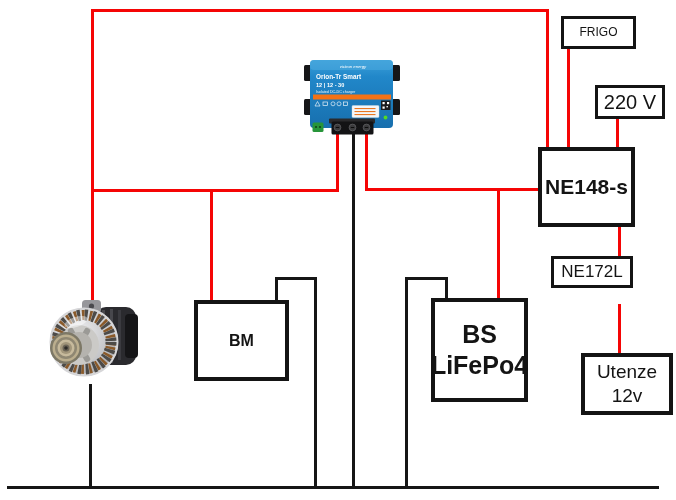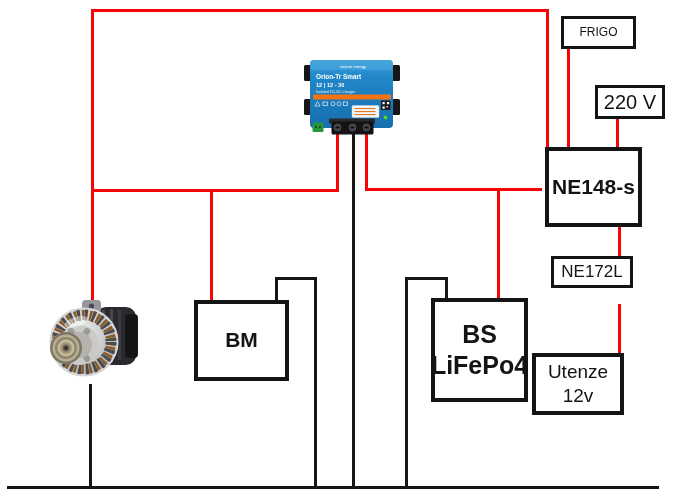--- a/index.html
+++ b/index.html
@@ -51,34 +51,34 @@
   <div class="wire wire-black" style="left:7px;top:486px;width:652px;height:3px;"></div>
 
   <div class="dbox" style="left:561px;top:16px;width:75px;height:33px;font-size:12px;">
     <span class="lbl">FRIGO</span>
   </div>
 
   <div class="dbox" style="left:595px;top:85px;width:70px;height:34px;font-size:20px;">
     <span class="lbl">220 V</span>
   </div>
 
-  <div class="dbox thick" style="left:538px;top:147px;width:97px;height:80px;font-size:21px;margin-left:7px;">
+  <div class="dbox thick" style="left:538px;top:147px;width:97px;height:80px;font-size:21px;">
     <span class="lbl bold">NE148-s</span>
   </div>
 
   <div class="dbox" style="left:551px;top:256px;width:82px;height:32px;font-size:17px;">
     <span class="lbl">NE172L</span>
   </div>
 
-  <div class="dbox thick" style="left:532px;top:353px;width:92px;height:62px;font-size:19px;">
+  <div class="dbox thick" style="left:581px;top:353px;width:92px;height:62px;font-size:19px;">
     <span class="lbl">Utenze</span>
     <span class="lbl">12v</span>
   </div>
 
-  <div class="dbox thick" style="left:194px;top:300px;width:95px;height:81px;font-size:21px;">
+  <div class="dbox thick" style="left:194px;top:300px;width:95px;height:81px;font-size:16px;">
     <span class="lbl bold">BM</span>
   </div>
 
   <div class="dbox thick" style="left:431px;top:298px;width:97px;height:104px;font-size:25px;">
     <span class="lbl bold">BS</span>
     <span class="lbl bold">LiFePo4</span>
   </div>
 
   <svg style="left:296px;top:55px;" width="106" height="90" viewBox="0 0 106 90">
     <defs>

